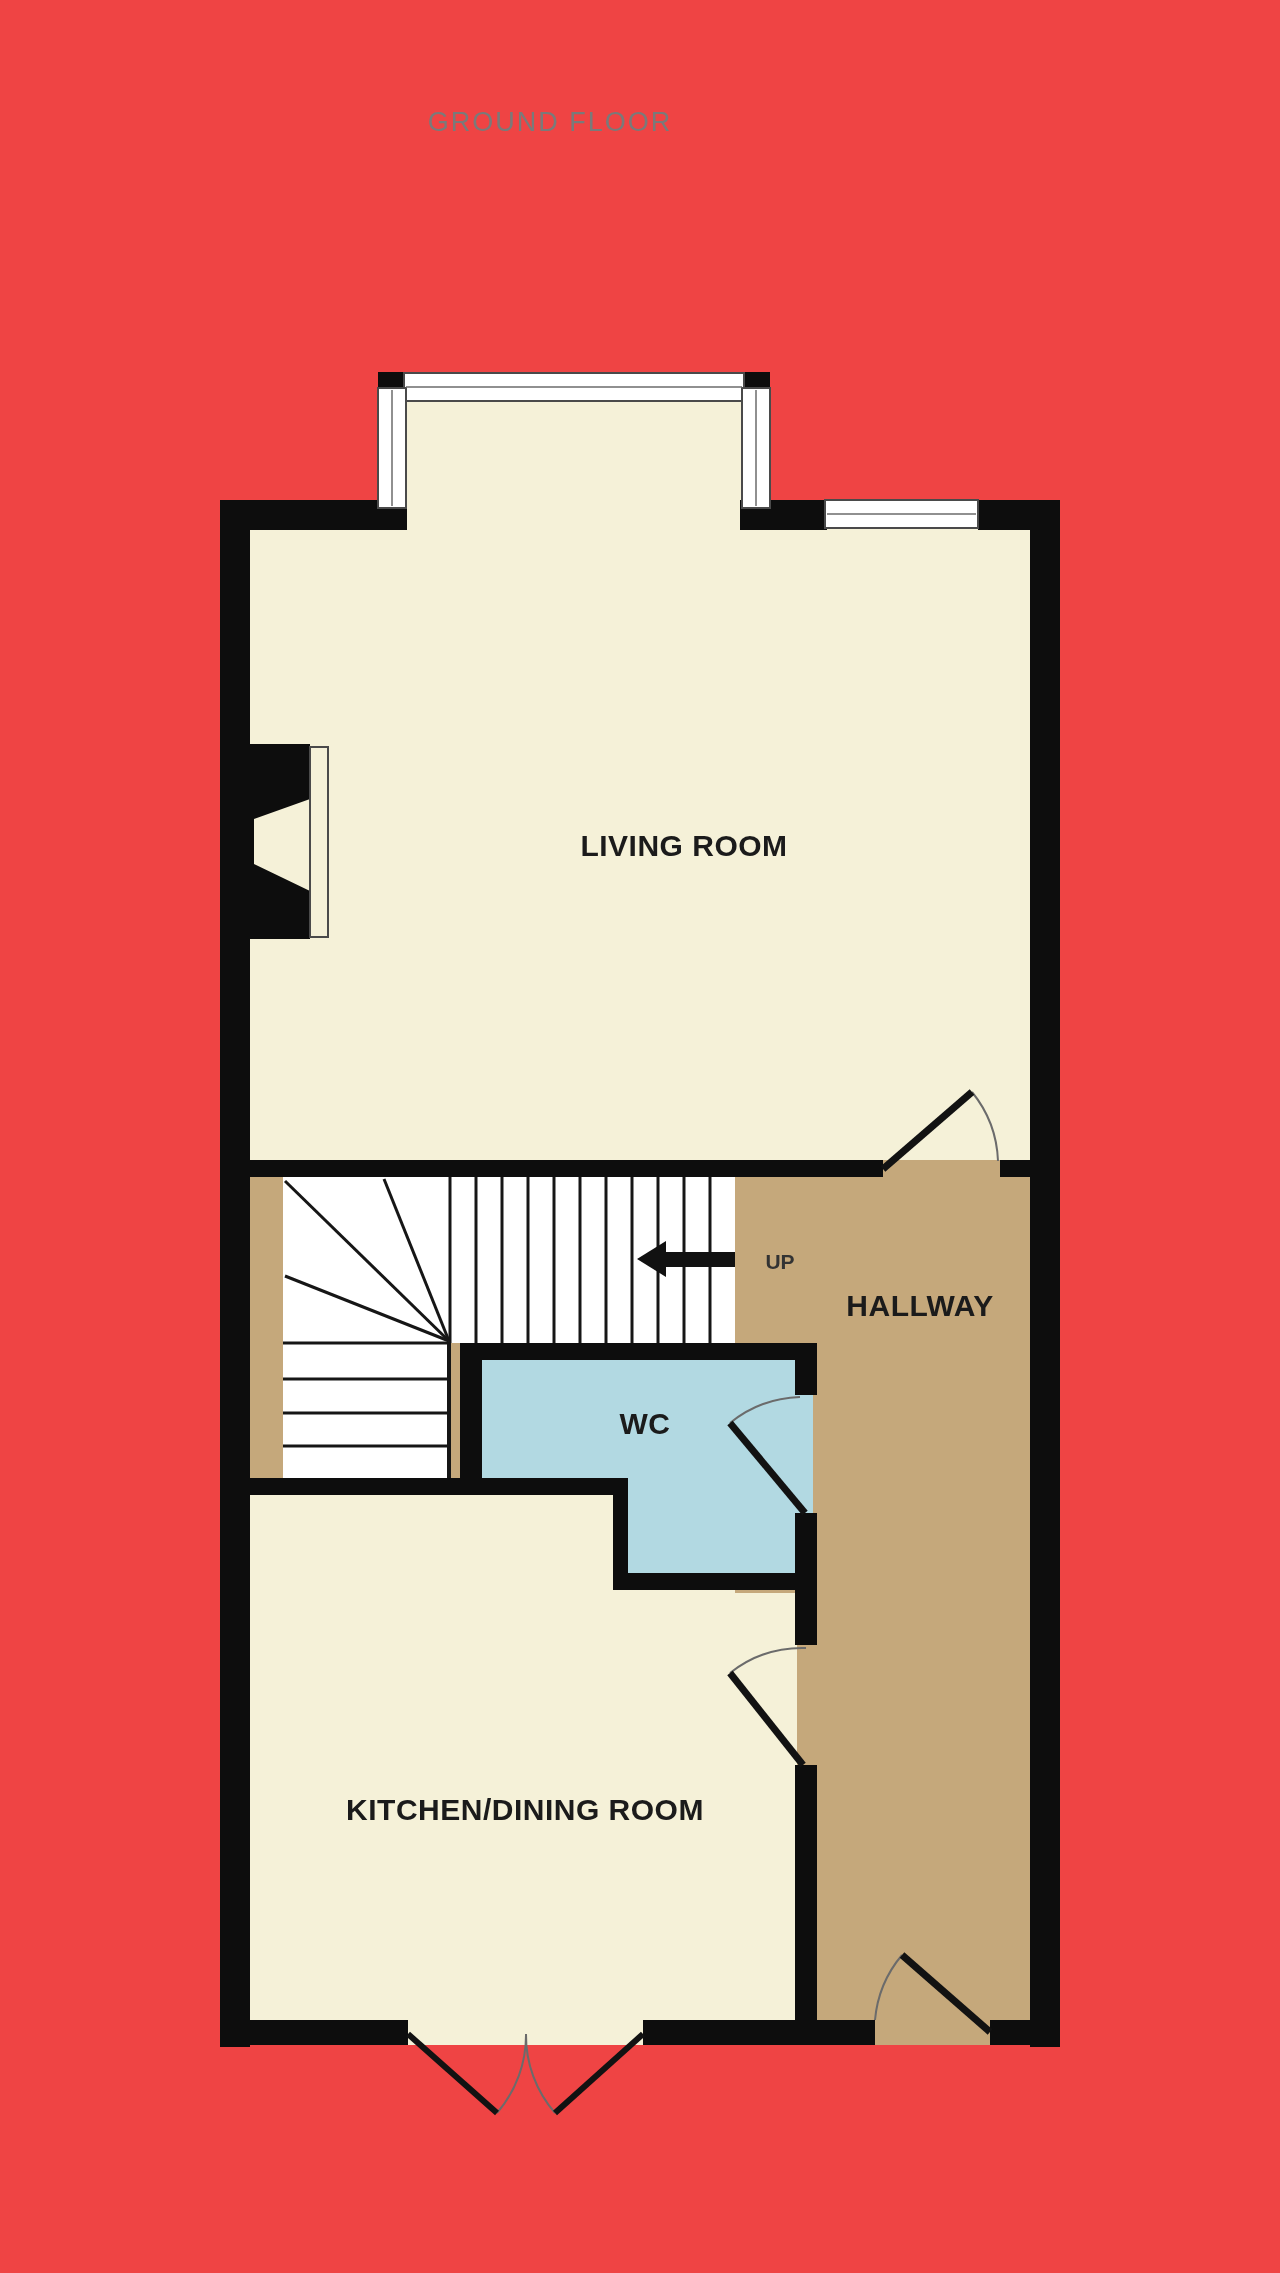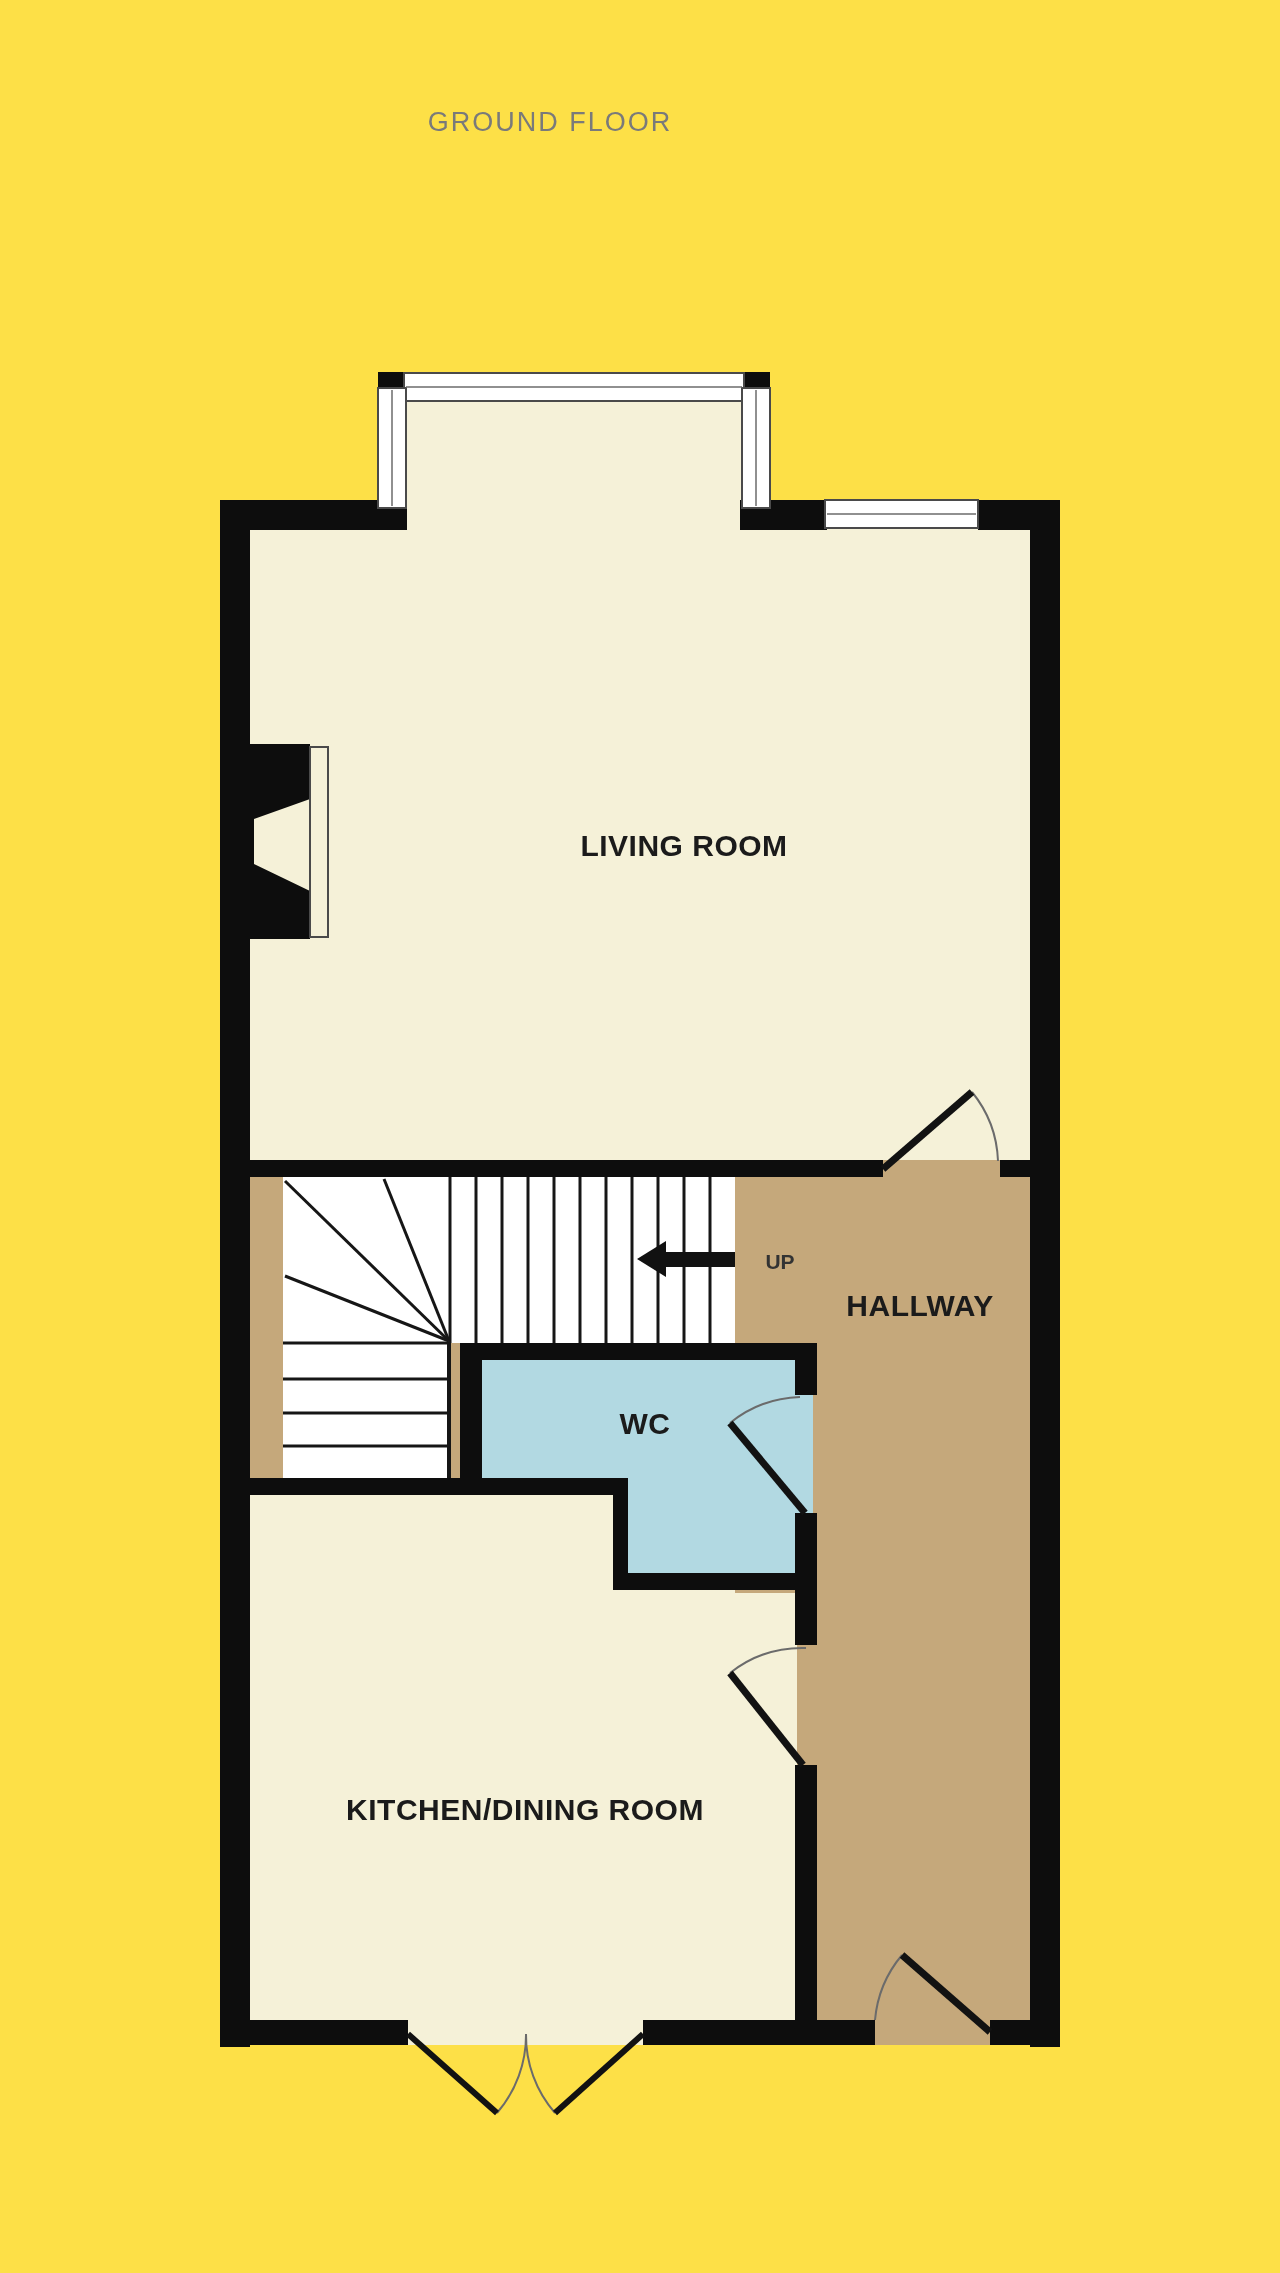--- a/index.html
+++ b/index.html
@@ -1,16 +1,16 @@
 <!DOCTYPE html>
 <html><head>
 <meta charset="utf-8">
 <style>
   html,body{margin:0;padding:0;background:#ffffff;}
-  .canvas{position:relative;width:1280px;height:2273px;background:#fde047;overflow:hidden;
+  .canvas{position:relative;width:1280px;height:2273px;background:#ef4444;overflow:hidden;
           font-family:"Liberation Sans", sans-serif;}
   svg{display:block;}
   .room-label{font-family:"Liberation Sans", sans-serif;font-weight:bold;font-size:30px;letter-spacing:.5px;}
   .small-label{font-family:"Liberation Sans", sans-serif;font-weight:bold;font-size:21px;}
   .plan-title{font-family:"Liberation Sans", sans-serif;font-weight:400;font-size:27px;letter-spacing:2px;}
 </style>
 </head>
 <body>
 
 <div class="canvas">

